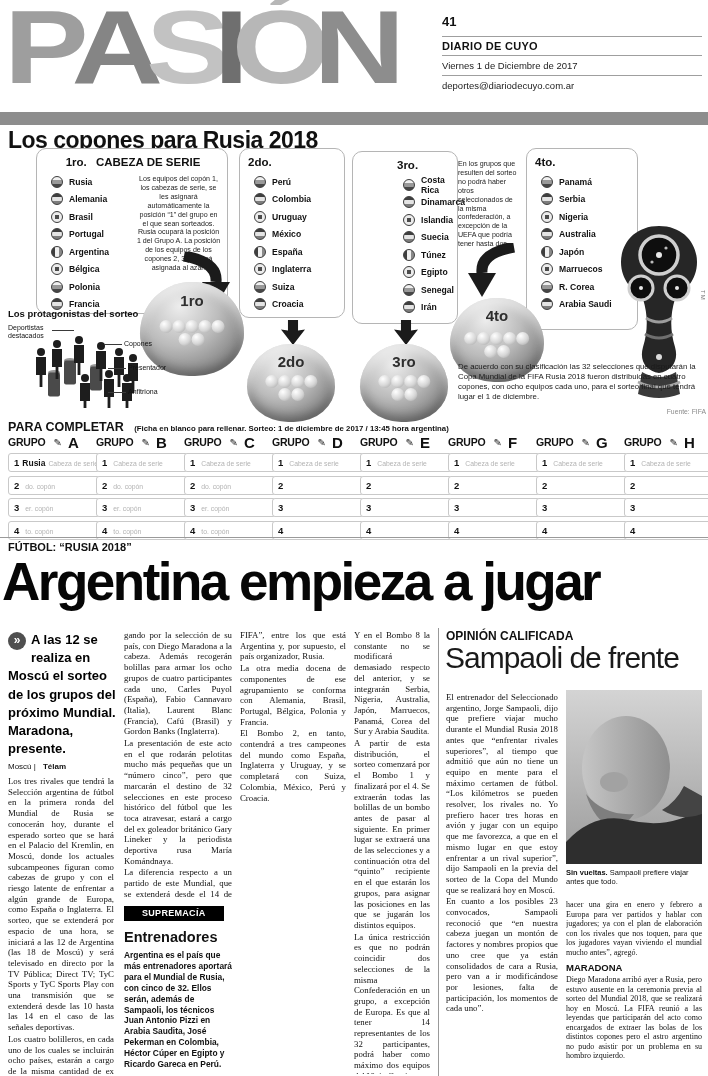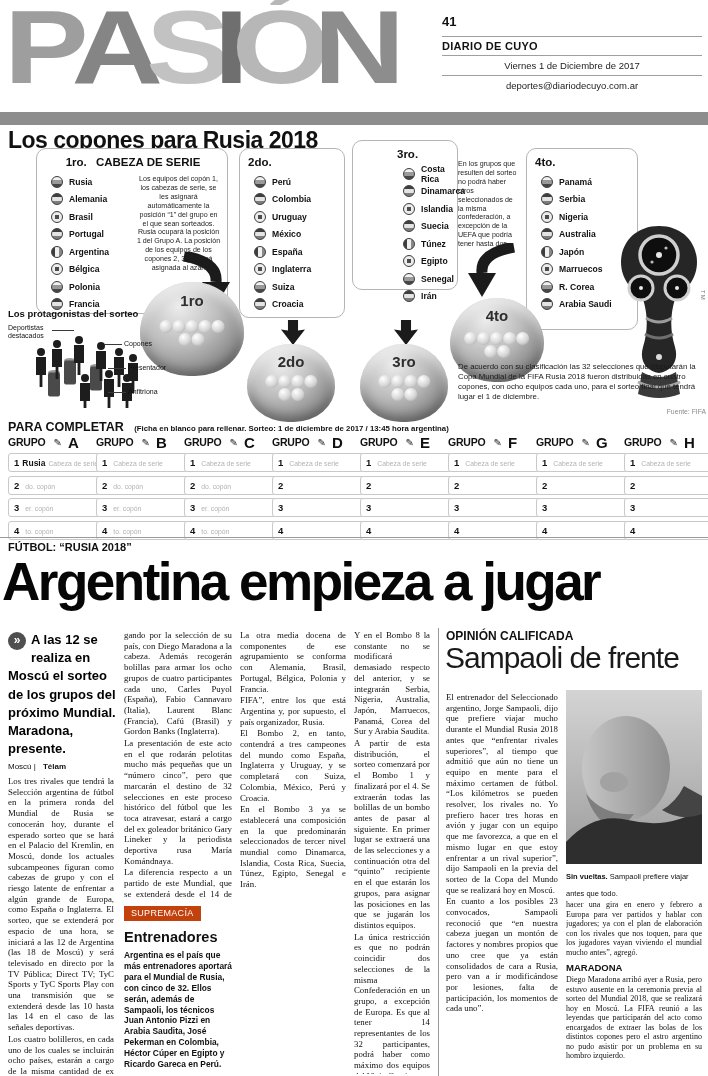--- a/index.html
+++ b/index.html
@@ -15,21 +15,21 @@
   .logo-letter:nth-child(1){color:#9e9e9e;}
   .logo-letter:nth-child(2){color:#858585;}
   .logo-letter:nth-child(3){color:#c2c2c2;}
   .logo-letter:nth-child(4){color:#6f6f6f;}
   .logo-letter:nth-child(5){color:#b7b7b7;}
   .logo-letter:nth-child(6){color:#8d8d8d;}
   .mast-info { left:442px; top:14px; width:260px; }
   .mast-info .pgnum { font-weight:bold; font-size:13px; padding-bottom:4px; }
   .mast-rule { border-top:1px solid #9f9f9f; margin:3px 0; }
   .mast-info .paper { font-weight:bold; font-size:11px; letter-spacing:.3px; }
-  .mast-info .date, .mast-info .email { font-size:9.5px; color:#222; padding:1px 0;text-align:center; }
+  .mast-info .date, .mast-info .email { font-size:9.5px; color:#222; padding:1px 0; }
   .gray-bar { left:0; top:112px; width:708px; height:13px; background:#8d8d8d; }
 
   
   .info-title { left:8px; top:127px; font-size:23px; font-weight:800; letter-spacing:-0.5px; }
   .pot-panel { border:1.5px solid #b5b5b5; border-radius:10px; background:#fff; padding:7px 6px 4px 8px; }
   .pot-head { font-weight:bold; font-size:11.5px; margin-bottom:5px; }
   .team { display:flex; align-items:center; height:17.5px; }
   .flag { width:12px; height:12px; border-radius:50%; border:1px solid #3c3c3c; flex:0 0 12px; margin:0 6px 0 6px;
           background:linear-gradient(180deg,#f0f0f0 33%,#9a9a9a 33%,#9a9a9a 66%,#474747 66%); }
   .team:nth-child(2n) .flag { background:linear-gradient(180deg,#3f3f3f 33%,#e4e4e4 33%,#e4e4e4 66%,#7d7d7d 66%); }
@@ -89,32 +89,32 @@
   .lead-text { font-weight:bold; font-size:13px; line-height:16.2px; color:#000; }
   .byline { left:8px; top:762px; font-size:8px; }
   .byline b { margin-left:7px; }
   .col1 { left:8px; top:776px; width:106px; height:298px; overflow:hidden; }
   .col2 { left:124px; top:630px; width:108px; height:268px; overflow:hidden; }
   .col3 { left:240px; top:630px; width:106px; height:444px; overflow:hidden; }
   .col4 { left:354px; top:630px; width:76px; height:444px; overflow:hidden; }
   .v-rule { left:438px; top:628px; width:1px; height:448px; background:#999; }
 
   .suprem { left:124px; top:902px; width:110px; }
-  .suprem-badge { display:inline-block; background:#c2410c; color:#fff; font-weight:normal; font-size:9px;
-                  padding:2px 7px 3px; letter-spacing:.3px; }
+  .suprem-badge { display:inline-block; background:#000000; color:#fff; font-weight:bold; font-size:9px;
+                  padding:2px 18px 3px; letter-spacing:.3px; }
   .suprem-title { font-weight:bold; font-size:14.5px; margin:8px 0 5px; }
   .suprem-text { font-weight:bold; font-size:8.4px; line-height:10.9px; text-align:left; }
 
   
   .op-kicker { left:446px; top:629px; font-weight:bold; font-size:12px; }
   .op-headline { left:445px; top:641px; font-weight:400; font-size:30px; letter-spacing:-1px; color:#1a1a1a; white-space:nowrap; }
   .op-col1 { left:446px; top:692px; width:112px; height:384px; overflow:hidden; }
   .op-col2 { left:566px; top:900px; width:136px; height:176px; overflow:hidden; }
   .op-photo { left:566px; top:690px; width:136px; height:174px; }
-  .op-caption { left:566px; top:868px; width:138px; font-size:7.5px; line-height:17px; }
+  .op-caption { left:566px; top:868px; width:138px; font-size:7.5px; line-height:9px; }
   .op-caption b { font-size:7.5px; }
   .op-col2 p { font-size:8px; line-height:9.5px; }
   .op-subhead { font-weight:bold; font-size:9.5px; font-family:"Liberation Sans",sans-serif; margin:5px 0 2px; }
 </style>
 </head>
 <body>
 
 <div class="abs logo">
   
 <span class="logo-letter">P</span><span class="logo-letter">A</span><span class="logo-letter">S</span><span class="logo-letter">I</span><span class="logo-letter">Ó</span><span class="logo-letter">N</span></div>
@@ -208,21 +208,21 @@
       <span class="flag"></span>
       <span class="team-name">Suiza</span>
     </div>
       <div class="team">
       <span class="flag"></span>
       <span class="team-name">Croacia</span>
     </div>
     </div>
 </div>
 
-<div class="abs pot-panel" style="left:352px; top:140px; width:106px; height:150px;padding-left:44px;">
+<div class="abs pot-panel" style="left:352px; top:151px; width:106px; height:173px;padding-left:44px;">
   <div class="pot-head">3ro.</div>
   <div>
 
   <div class="team">
       <span class="flag"></span>
       <span class="team-name">Costa Rica</span>
     </div>
       <div class="team">
       <span class="flag"></span>
       <span class="team-name">Dinamarca</span>
@@ -675,24 +675,23 @@
     <p>Los cuatro bolilleros, en cada uno de los cuales se incluirán ocho países, estarán a cargo de la misma cantidad de ex futbolistas de países que fueron campeones mundiales a lo largo de la historia, con la salvedad de Nikita Simonyan, que ganó la medalla de oro olímpica en Melbourne 1956 y hoy, a los 91 años, representará al anfitrión, Rusia.</p>
   </div>
 <div class="abs col2 bodycol serif">
 
 <p>gando por la selección de su país, con Diego Maradona a la cabeza. Además recogerán bolillas para armar los ocho grupos de cuatro participantes cada uno, Carles Puyol (España), Fabio Cannavaro (Italia), Laurent Blanc (Francia), Cafú (Brasil) y Gordon Banks (Inglaterra).</p>
     <p>La presentación de este acto en el que rodarán pelotitas mucho más pequeñas que un “número cinco”, pero que marcarán el destino de 32 selecciones en este proceso histórico del fútbol que les toca atravesar, estará a cargo del ex goleador británico Gary Lineker y la periodista deportiva rusa María Komándnaya.</p>
     <p>La diferencia respecto a un partido de este Mundial, que se extenderá desde el 14 de junio hasta el 15 de julio, es que cada una de las 32 “pelotitas” tendrá nombre propio, y se ubicará según su historia y linaje en cada uno de los cuatro bombos desde donde se irán armando las zonas.</p>
   </div>
 <div class="abs col3 bodycol serif">
 
-<p>La otra media docena de componentes de ese agrupamiento se conforma con Alemania, Brasil, Portugal, Bélgica, Polonia y Francia.</p>
-    <p>FIFA”, entre los que está Argentina y, por supuesto, el país organizador, Rusia.</p>
+<p>FIFA”, entre los que está Argentina y, por supuesto, el país organizador, Rusia.</p>
+    <p>La otra media docena de componentes de ese agrupamiento se conforma con Alemania, Brasil, Portugal, Bélgica, Polonia y Francia.</p>
     <p>El Bombo 2, en tanto, contendrá a tres campeones del mundo como España, Inglaterra y Uruguay, y se completará con Suiza, Colombia, México, Perú y Croacia.</p>
-    <p>En el Bombo 3 ya se establecerá una composición en la que predominarán seleccionados de tercer nivel mundial como Dinamarca, Islandia, Costa Rica, Suecia, Túnez, Egipto, Senegal e Irán.</p>
   </div>
 <div class="abs col4 bodycol serif">
 
 <p>Y en el Bombo 8 la constante no se modificará demasiado respecto del anterior, y se integrarán Serbia, Nigeria, Australia, Japón, Marruecos, Panamá, Corea del Sur y Arabia Saudita.</p>
     <p>A partir de esta distribución, el sorteo comenzará por el Bombo 1 y finalizará por el 4. Se extraerán todas las bolillas de un bombo antes de pasar al siguiente. En primer lugar se extraerá una de las selecciones y a continuación otra del “quinto” recipiente en el que estarán los grupos, para asignar las posiciones en las que se jugarán los distintos equipos.</p>
     <p>La única restricción es que no podrán coincidir dos selecciones de la misma Confederación en un grupo, a excepción de Europa. Es que al tener 14 representantes de los 32 participantes, podrá haber como máximo dos equipos del Viejo Continente.</p>
   </div>
 
 <div class="abs suprem">
   <span class="suprem-badge">SUPREMACÍA</span>

